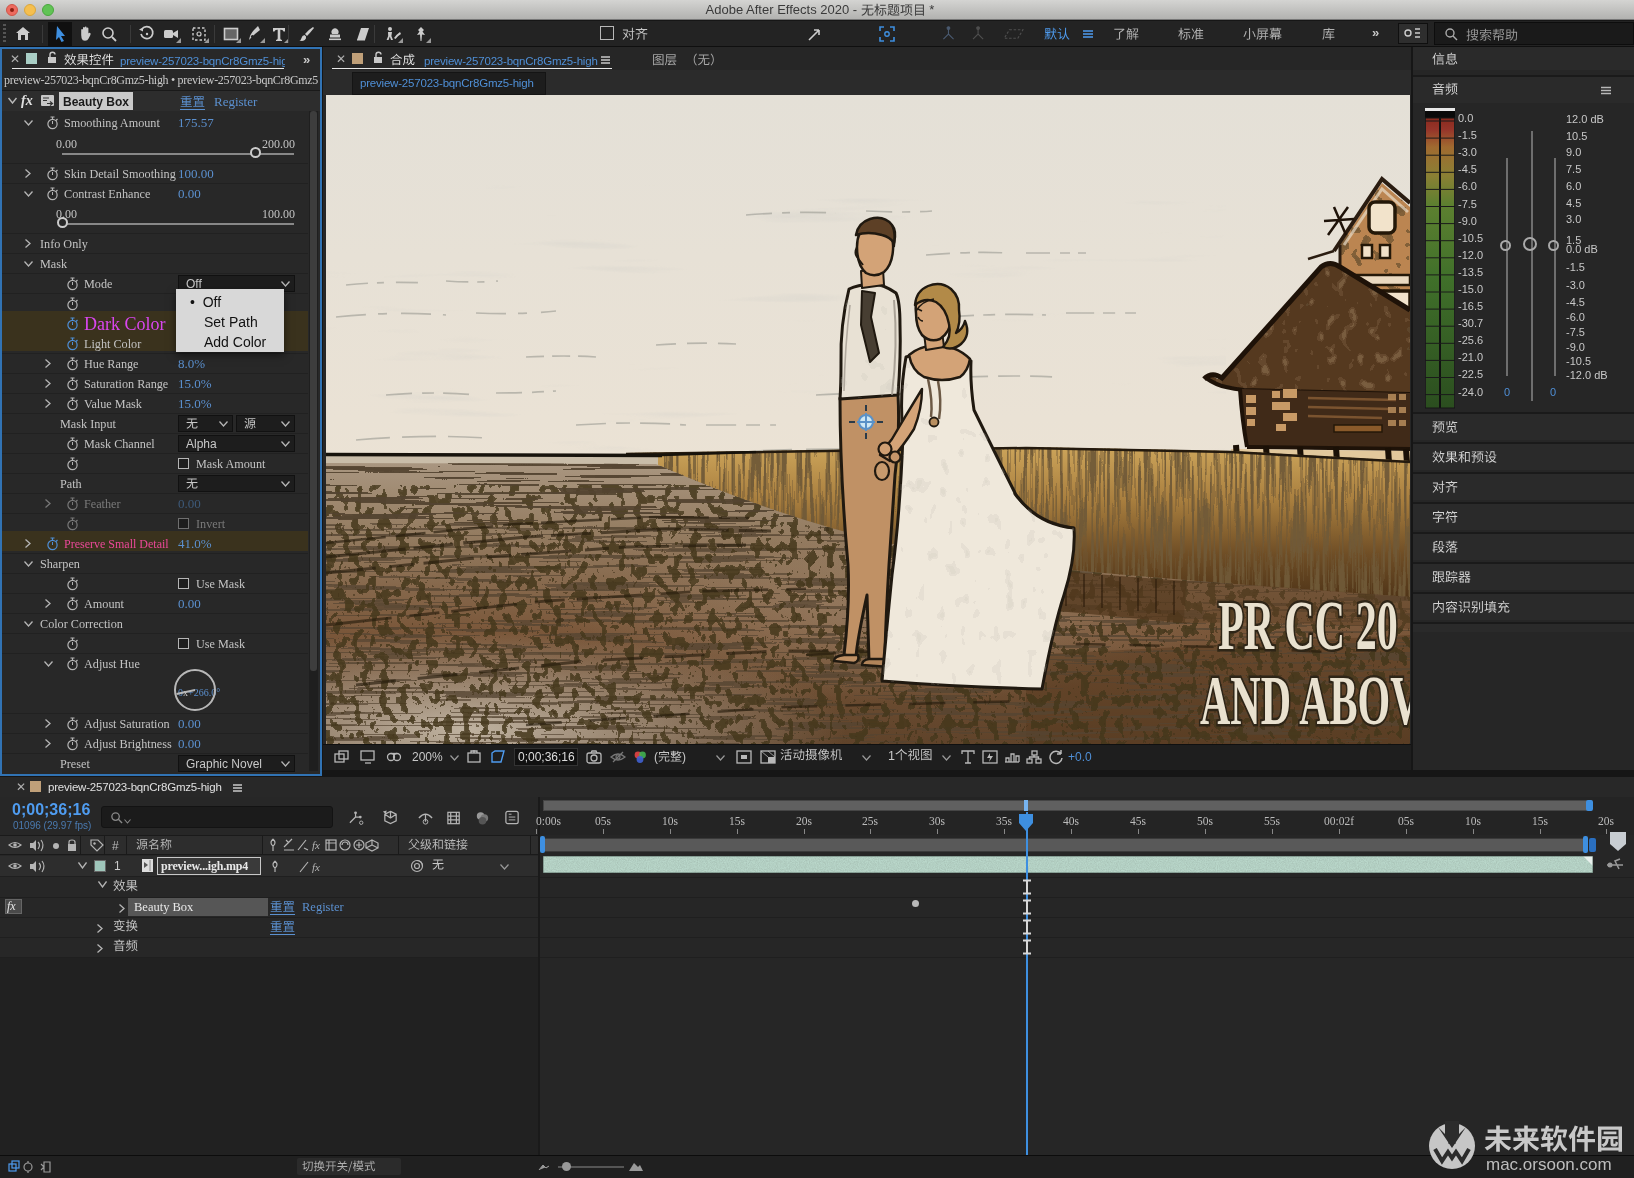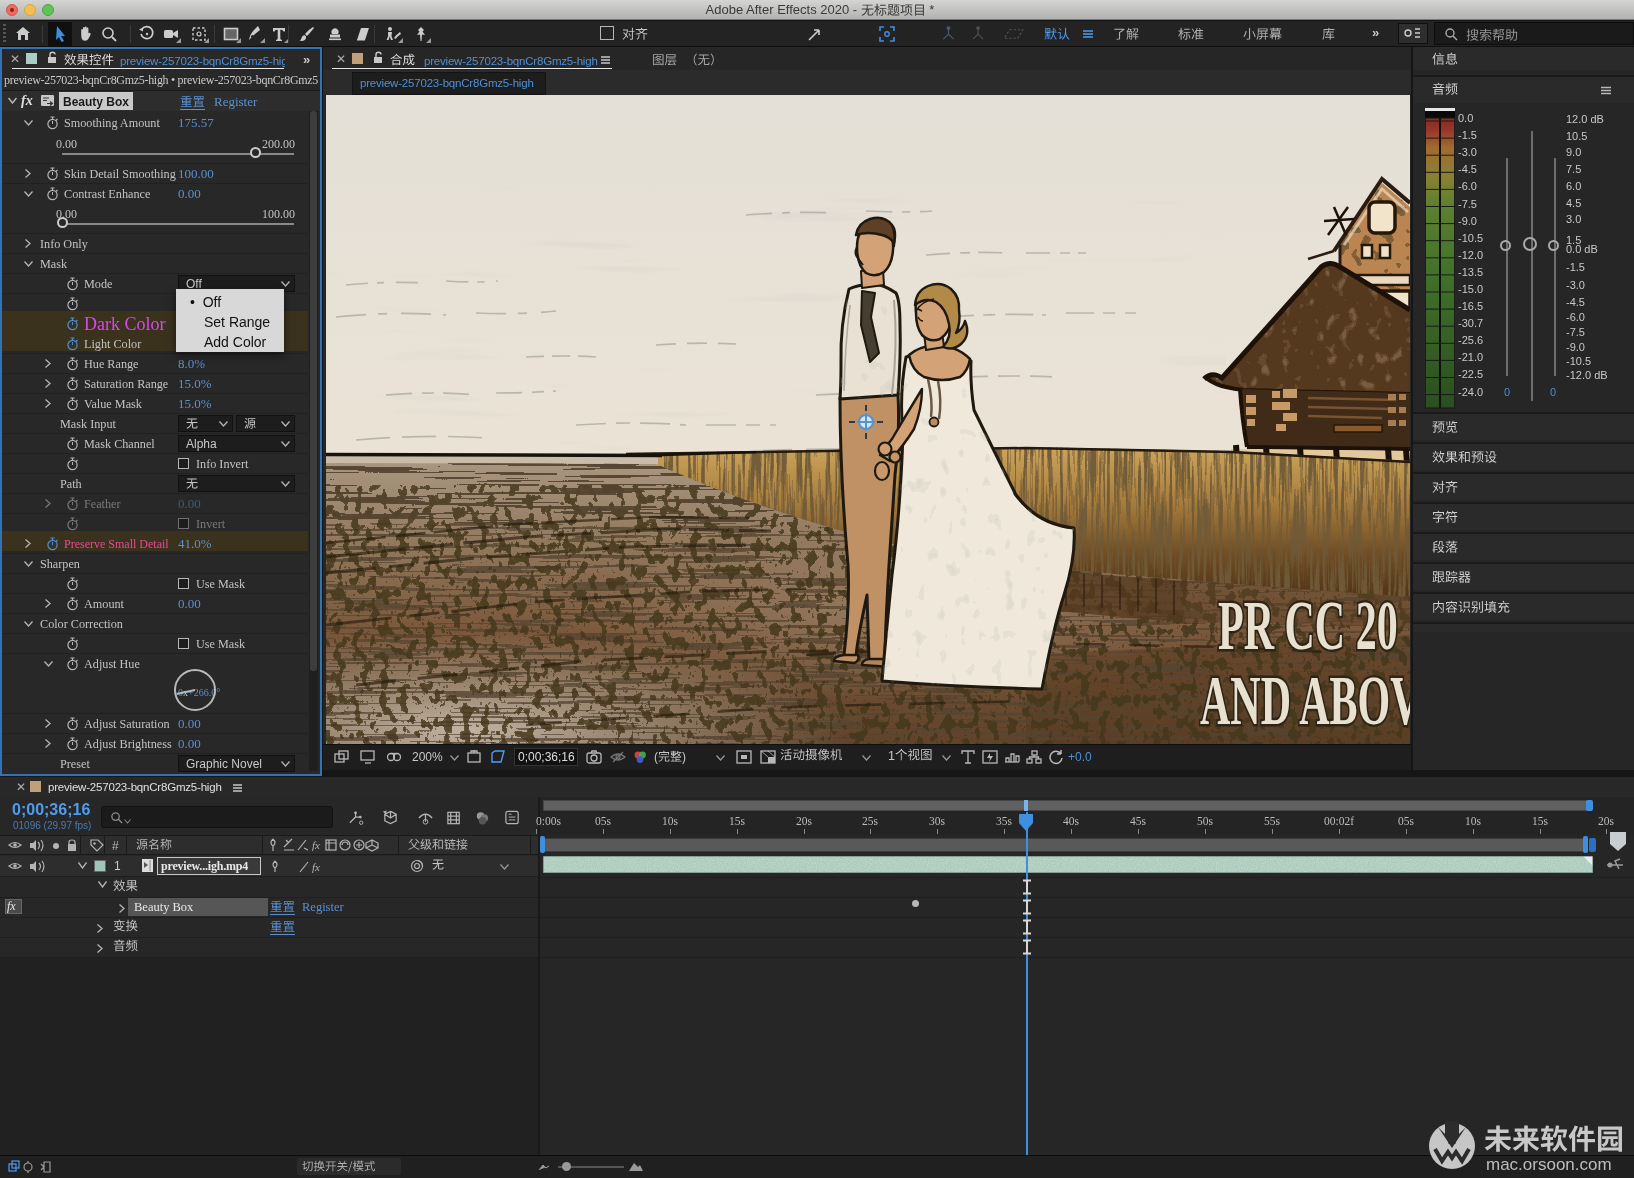--- a/index.html
+++ b/index.html
@@ -345,21 +345,21 @@
     <svg class="abs" style="left:281px;top:441px" width="9" height="6">
       <path d="M0.5 0.5 L4.5 5 L8.5 0.5" fill="none" stroke="#b5b5b5" stroke-width="1.3"></path>
     </svg>
     <div class="abs" style="left:2px;top:453px;width:306px;height:1px;background:#212121"></div>
     <svg class="abs" style="left:66px;top:457px" width="13" height="14" viewBox="0 0 13 14">
       <circle cx="6.5" cy="8" r="4.6" fill="none" stroke="#b5b5b5" stroke-width="1.2"></circle>
       <path d="M4.5 1 L8.5 1 M6.5 1 L6.5 3 M10 4.5 L11.5 3" stroke="#b5b5b5" stroke-width="1.2"></path>
       <path d="M6.5 8 L6.5 5" stroke="#b5b5b5" stroke-width="1"></path>
     </svg>
     <div class="abs" style="left:178px;top:458px;width:11px;height:11px;border:1.3px solid #b5b5b5;background:#1d1d1d"></div>
-    <div class="abs ser" style="left:196px;top:457px;font-size:12.2px;line-height:14px;color:#c3c3c3;white-space:nowrap">Info Invert</div>
+    <div class="abs ser" style="left:196px;top:457px;font-size:12.2px;line-height:14px;color:#c3c3c3;white-space:nowrap">Mask Amount</div>
     <div class="abs" style="left:2px;top:473px;width:306px;height:1px;background:#212121"></div>
     <div class="abs ser" style="left:60px;top:477px;font-size:12.2px;line-height:14px;color:#c3c3c3;white-space:nowrap">Path</div>
     <div class="abs" style="left:178px;top:475px;width:117px;height:17px;background:#1d1d1d;border:1px solid #111"></div>
     <div style="position:absolute;left:186px;top:477px;line-height:0"><svg style="vertical-align:top" width="12" height="15" viewBox="0 -10.8 12 15">
         <path d="M1.4 -9.3V-8.4H5.4C5.3 -7.5 5.3 -6.6 5.1 -5.7H0.6V-4.8H5.0C4.5 -2.8 3.3 -0.9 0.5 0.2C0.7 0.4 1.0 0.7 1.1 1.0C4.2 -0.3 5.4 -2.5 5.9 -4.8H6.1V-0.7C6.1 0.4 6.5 0.7 7.7 0.7C8.0 0.7 9.7 0.7 10.0 0.7C11.1 0.7 11.4 0.2 11.5 -1.7C11.3 -1.8 10.9 -2.0 10.6 -2.1C10.6 -0.5 10.5 -0.2 9.9 -0.2C9.5 -0.2 8.1 -0.2 7.8 -0.2C7.2 -0.2 7.1 -0.3 7.1 -0.7V-4.8H11.4V-5.7H6.0C6.2 -6.6 6.2 -7.5 6.3 -8.4H10.7V-9.3Z" fill="#c8c8c8"></path>
       </svg></div>
     <svg class="abs" style="left:281px;top:481px" width="9" height="6">
       <path d="M0.5 0.5 L4.5 5 L8.5 0.5" fill="none" stroke="#b5b5b5" stroke-width="1.3"></path>
     </svg>
     <div class="abs" style="left:2px;top:493px;width:306px;height:1px;background:#212121"></div>
@@ -470,21 +470,21 @@
     <div class="abs" style="left:2px;top:753px;width:306px;height:1px;background:#212121"></div>
     <div class="abs ser" style="left:60px;top:757px;font-size:12.2px;line-height:14px;color:#c3c3c3;white-space:nowrap">Preset</div>
     <div class="abs" style="left:178px;top:755px;width:117px;height:17px;background:#1d1d1d;border:1px solid #111"></div>
     <div class="abs" style="left:186px;top:757px;font-size:12px;line-height:14px;color:#c8c8c8">Graphic Novel</div>
     <svg class="abs" style="left:281px;top:761px" width="9" height="6">
       <path d="M0.5 0.5 L4.5 5 L8.5 0.5" fill="none" stroke="#b5b5b5" stroke-width="1.3"></path>
     </svg>
     <div class="abs" style="left:309px;top:111px;width:9px;height:660px;background:#1f1f1f"></div>
     <div class="abs" style="left:310px;top:111px;width:7px;height:560px;background:#3d3d3d;border-radius:3px"></div>
     <div class="abs" style="left:176px;top:289px;width:108px;height:63px;background:#d8d8d8;box-shadow:0 3px 8px rgba(0,0,0,0.5)"></div>
-    <div class="abs" style="left:190px;top:292px;font-size:14px;color:#111;line-height:20px">•&nbsp; Off<br><span style="margin-left:14px">Set Range</span><br><span style="margin-left:14px">Add Color</span></div>
+    <div class="abs" style="left:190px;top:292px;font-size:14px;color:#111;line-height:20px">•&nbsp; Off<br><span style="margin-left:14px">Set Path</span><br><span style="margin-left:14px">Add Color</span></div>
     <div class="abs" style="left:323px;top:47px;width:1088px;height:723px;background:#262626"></div>
     <div class="abs" style="left:336px;top:53px;color:#b0b0b0;font-size:12px;line-height:12px">✕</div>
     <div class="abs" style="left:352px;top:53px;width:11px;height:11px;background:#c0a079"></div>
     <svg class="abs" style="left:372px;top:51px" width="12" height="14" viewBox="0 0 12 14">
       <rect x="2" y="6" width="8" height="6" fill="#c8c8c8"></rect>
       <path d="M4 6 L4 3.4 Q4 1.2 6.5 1.2 Q9 1.2 9 3.4" fill="none" stroke="#c8c8c8" stroke-width="1.4"></path>
     </svg>
     <div style="position:absolute;left:390px;top:53px;line-height:0"><svg style="vertical-align:top" width="25" height="16" viewBox="0 -11.2 25 16">
         <path d="M6.5 -10.5C5.2 -8.6 2.9 -6.9 0.5 -6.0C0.8 -5.8 1.0 -5.4 1.2 -5.2C1.8 -5.5 2.5 -5.8 3.1 -6.2V-5.6H9.4V-6.4C10.1 -6.0 10.7 -5.6 11.5 -5.3C11.6 -5.6 11.9 -5.9 12.1 -6.1C10.1 -7.0 8.3 -8.0 6.9 -9.6L7.3 -10.1ZM3.5 -6.4C4.5 -7.1 5.5 -8.0 6.3 -8.9C7.3 -7.9 8.3 -7.1 9.4 -6.4ZM2.5 -4.0V1.0H3.4V0.3H9.2V0.9H10.2V-4.0ZM3.4 -0.6V-3.2H9.2V-0.6Z M19.3 -10.5C19.3 -9.8 19.3 -9.1 19.4 -8.4H14.1V-4.9C14.1 -3.2 14.0 -1.1 12.9 0.5C13.2 0.6 13.6 0.9 13.7 1.1C14.9 -0.6 15.1 -3.1 15.1 -4.9V-4.9H17.4C17.3 -2.8 17.2 -2.0 17.1 -1.8C17.0 -1.7 16.9 -1.7 16.7 -1.7C16.5 -1.7 15.9 -1.7 15.4 -1.7C15.5 -1.5 15.6 -1.1 15.6 -0.9C16.2 -0.8 16.8 -0.8 17.1 -0.8C17.5 -0.9 17.7 -1.0 17.9 -1.2C18.1 -1.5 18.2 -2.6 18.3 -5.4C18.3 -5.5 18.3 -5.8 18.3 -5.8H15.1V-7.5H19.4C19.6 -5.4 19.9 -3.6 20.4 -2.1C19.5 -1.2 18.6 -0.4 17.4 0.2C17.6 0.4 18.0 0.7 18.1 0.9C19.1 0.4 20.0 -0.3 20.7 -1.2C21.3 0.1 22.1 0.9 23.0 0.9C24.0 0.9 24.3 0.3 24.5 -1.9C24.2 -1.9 23.9 -2.1 23.7 -2.4C23.6 -0.7 23.5 -0.1 23.1 -0.1C22.5 -0.1 21.9 -0.8 21.4 -2.0C22.4 -3.2 23.1 -4.6 23.6 -6.2L22.7 -6.5C22.3 -5.2 21.8 -4.1 21.1 -3.1C20.8 -4.3 20.5 -5.8 20.4 -7.5H24.4V-8.4H20.3C20.3 -9.1 20.3 -9.8 20.3 -10.5ZM20.9 -9.9C21.7 -9.5 22.6 -8.8 23.1 -8.4L23.7 -9.0C23.2 -9.5 22.2 -10.1 21.5 -10.5Z" fill="#e2e2e2"></path>
       </svg></div>

